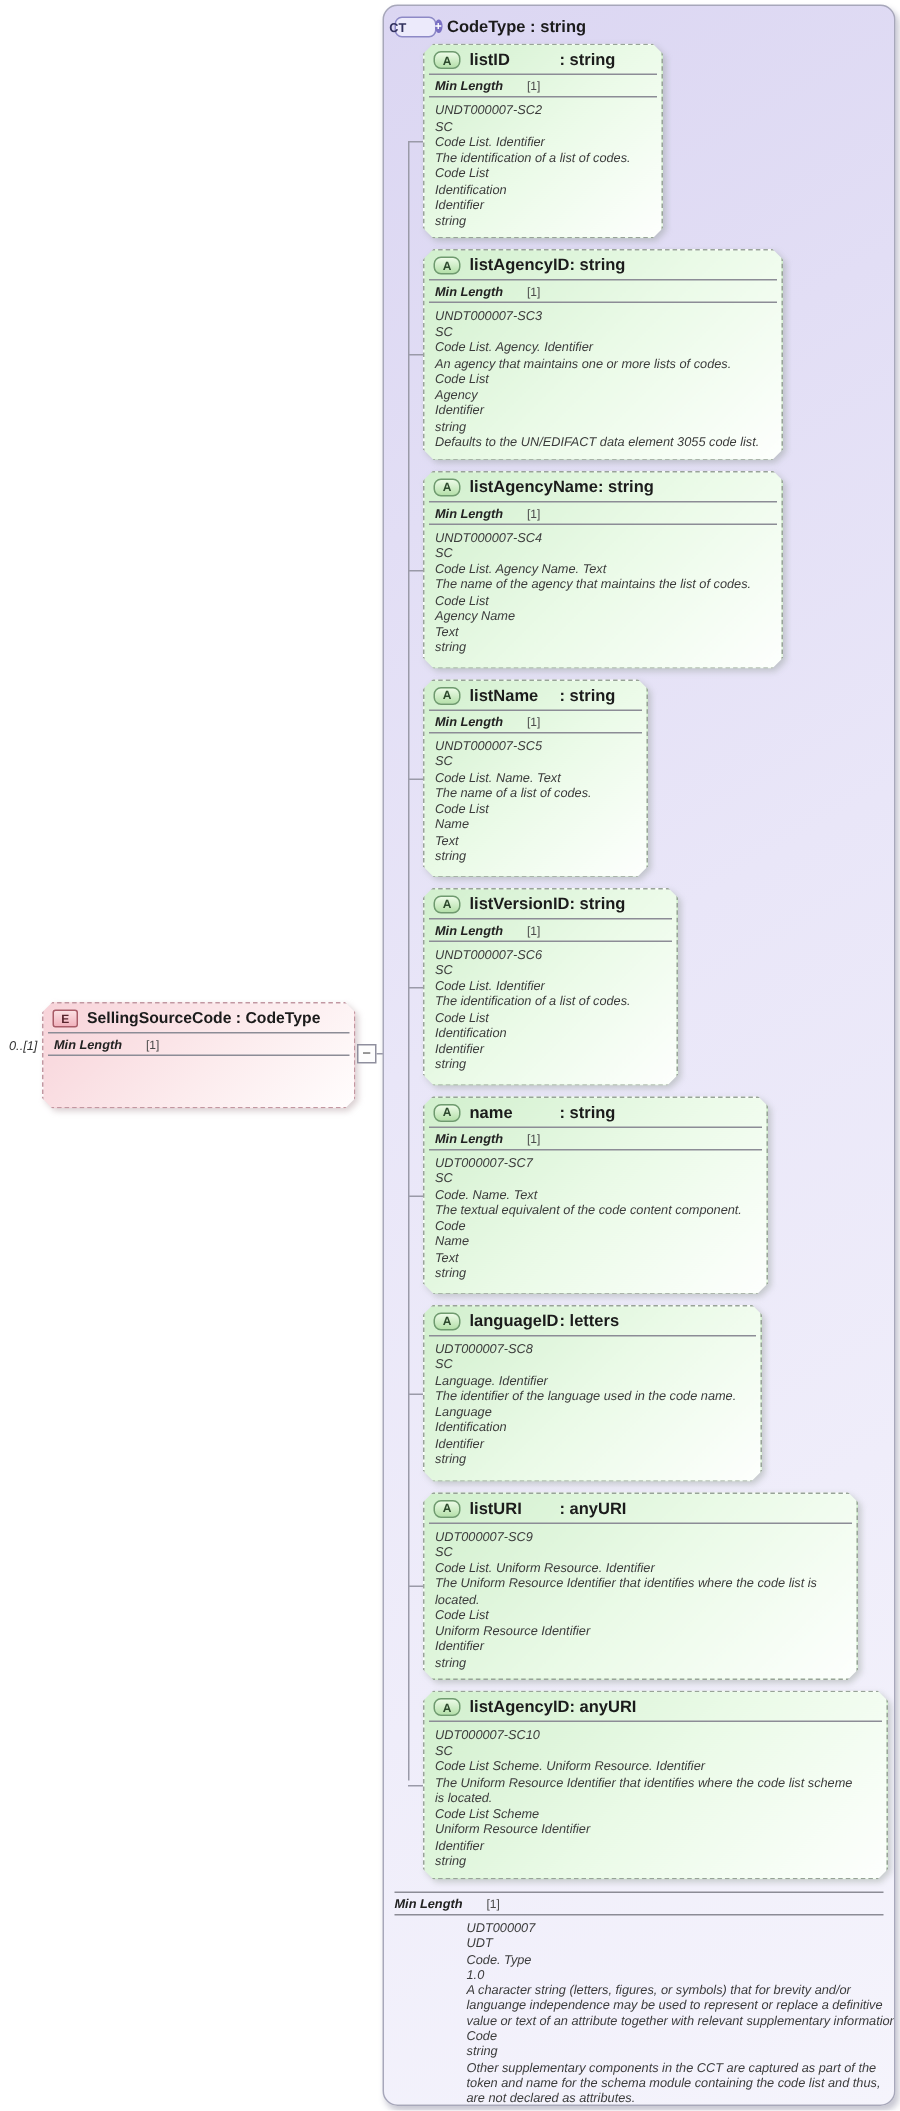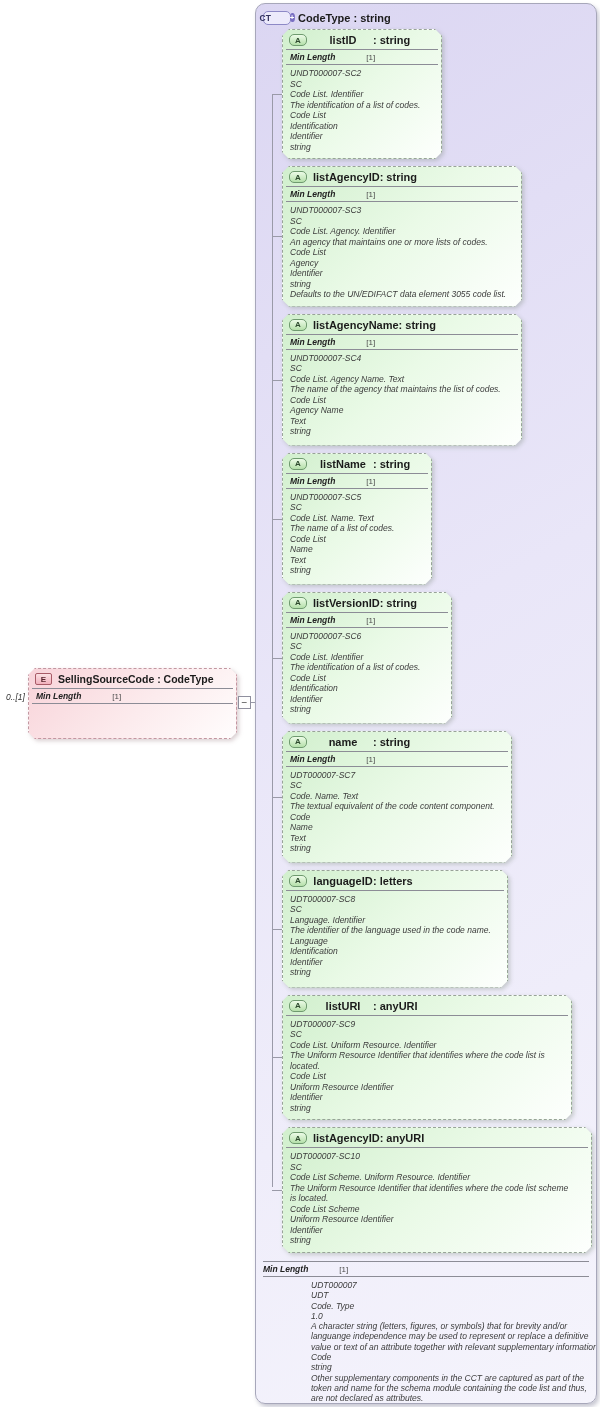--- a/index.html
+++ b/index.html
@@ -30,21 +30,21 @@
   .e-icon {
     width:17px; height:12px; flex:0 0 auto;
     border:1px solid #a85b67; border-radius:2px;
     background:linear-gradient(#fbe0e3,#f1b2bd);
     color:#58262e; font-size:8px; font-weight:bold;
     display:flex; align-items:center; justify-content:center;
   }
   .title { font-weight:bold; font-size:10.5px; color:#1b1b1b; white-space:pre; }
   .sep { border:0; border-top:1px solid #8c8c96; margin:0 3px; }
   .facet-row {
-    display:flex; align-items:baseline; gap:31px;
+    display:flex; align-items:baseline; gap:16px;
     padding:2px 8px 2px 7px; font-size:8.5px;
   }
   .facet-name { font-style:italic; font-weight:bold; color:#222; white-space:pre; }
   .facet-card { font-size:8px; color:#4a4a4a; white-space:pre; }
   .ann {
     font-size:8.5px; line-height:10.5px; font-style:italic; color:#3c3c3c;
     white-space:pre; padding:3px 8px 2px 7px;
   }
 
   
@@ -88,21 +88,21 @@
     padding:2px 0 4px 0;
   }
   .a-icon {
     width:18px; height:12px; flex:0 0 auto;
     border:1px solid #6f9a6f; border-radius:5px;
     background:linear-gradient(#ecfbe7,#b5e0aa);
     color:#2e4a2e; font-size:8px; font-weight:bold; font-style:normal;
     display:flex; align-items:center; justify-content:center;
   }
   .attr-title { font-weight:bold; font-size:11px; color:#1b1b1b; white-space:pre; }
-  .attr-name { display:inline-block; min-width:60px;text-align:center; }
+  .attr-name { display:inline-block; min-width:60px; }
   .b1 { width:160px; min-height:130px; }
   .b2 { width:240px; min-height:138px; }
   .b3 { width:240px; min-height:132px; }
   .b4 { width:150px; min-height:132px; }
   .b5 { width:170px; min-height:132px; }
   .b6 { width:230px; min-height:132px; }
   .b7 { width:226px; min-height:118px; }
   .b8 { width:290px; min-height:125px; }
   .b9 { width:310px; min-height:126px; }
 

